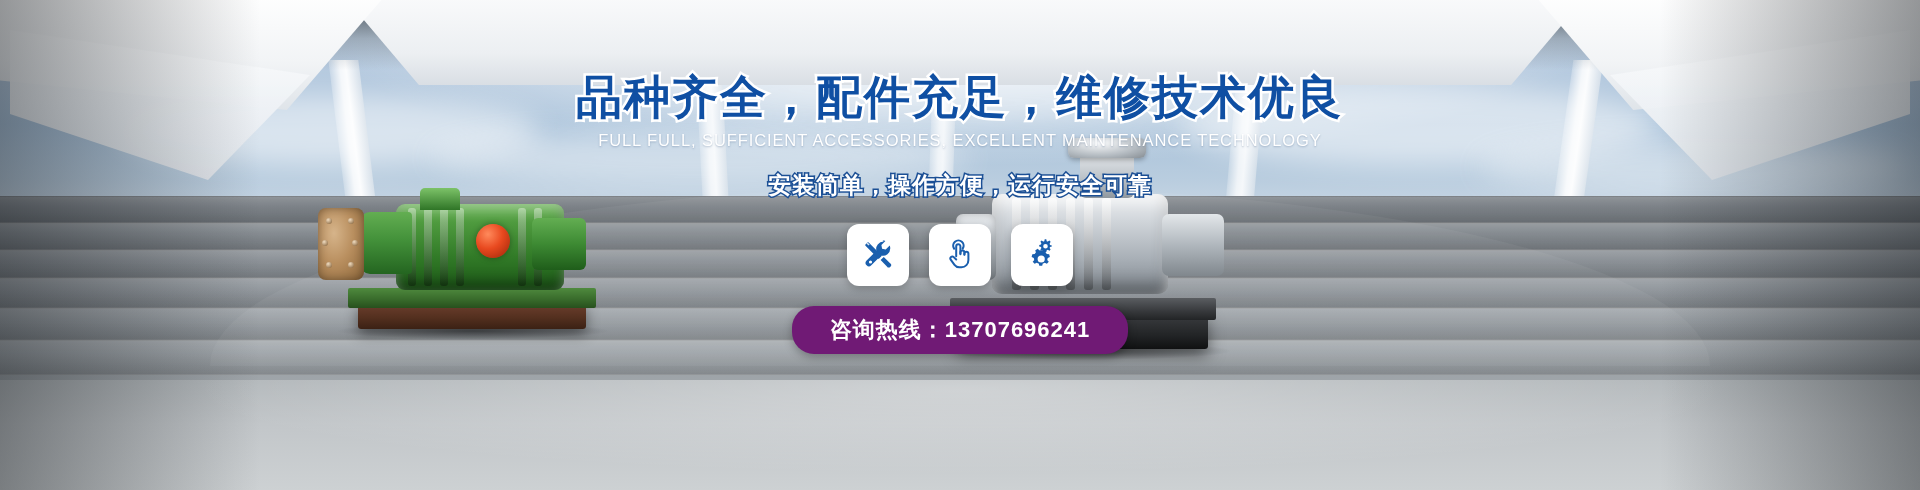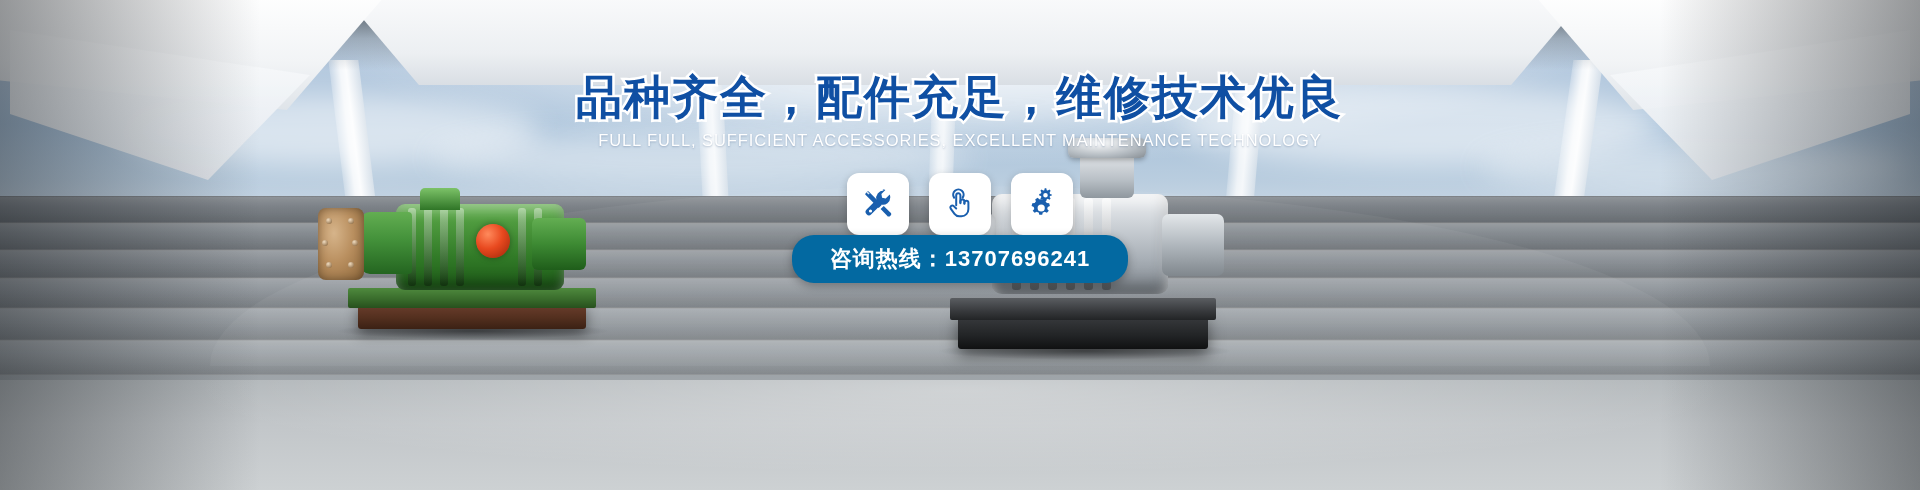--- a/index.html
+++ b/index.html
@@ -302,21 +302,22 @@
     width: 62px; height: 62px;
     background: #ffffff;
     border-radius: 12px;
     display: flex;
     align-items: center;
     justify-content: center;
     box-shadow: 0 3px 9px rgba(0,0,0,0.22);
   }
   .icon-box svg { display:block; }
   .phone-pill {
-    background: #0369a1;
+    margin-top: 20px;
+    background: #701a75;
     border-radius: 22px;
     padding: 9px 38px;
     box-shadow: 0 3px 10px rgba(0,0,0,0.3);
   }
   .phone-text {
     font-size: 22px;
     font-weight: bold;
     color: #ffffff;
     letter-spacing: 1px;
     white-space: nowrap;
@@ -406,20 +407,21 @@
     </div>
 
   </div>
 
   <div class="content">
 
     <div class="headline">品种齐全，配件充足，维修技术优良</div>
 
     <div class="subtitle-en">FULL FULL, SUFFICIENT ACCESSORIES, EXCELLENT MAINTENANCE TECHNOLOGY</div>
 
+    <div class="tagline">安装简单，操作方便，运行安全可靠</div>
 
     <div class="icon-row">
 
       <div class="icon-box">
         <span>
           <svg width="34" height="34" viewBox="0 0 34 34" fill="none">
             <g fill="#1a5fae">
               <path d="M22.6 3.6a7.4 7.4 0 0 0-7.2 9.2L5.6 22.6a3.3 3.3 0 0 0 4.7 4.7l9.8-9.8a7.4 7.4 0 0 0 9.2-7.2c0-1-.2-2-.6-2.9l-4 4-3.6-.7-.7-3.6 4-4c-.9-.4-1.8-.5-2.8-.5zM9.5 25.6a1.6 1.6 0 1 1 0-3.2 1.6 1.6 0 0 1 0 3.2z"></path>
               <path d="M4.9 6.3 7.2 4l13.4 14.8-2.1 2.1z" opacity="0"></path>
               <path d="M6.3 4.6 4.5 6.4a1 1 0 0 0 0 1.4l13.2 13.2 3.2-3.2L7.7 4.6a1 1 0 0 0-1.4 0z"></path>

